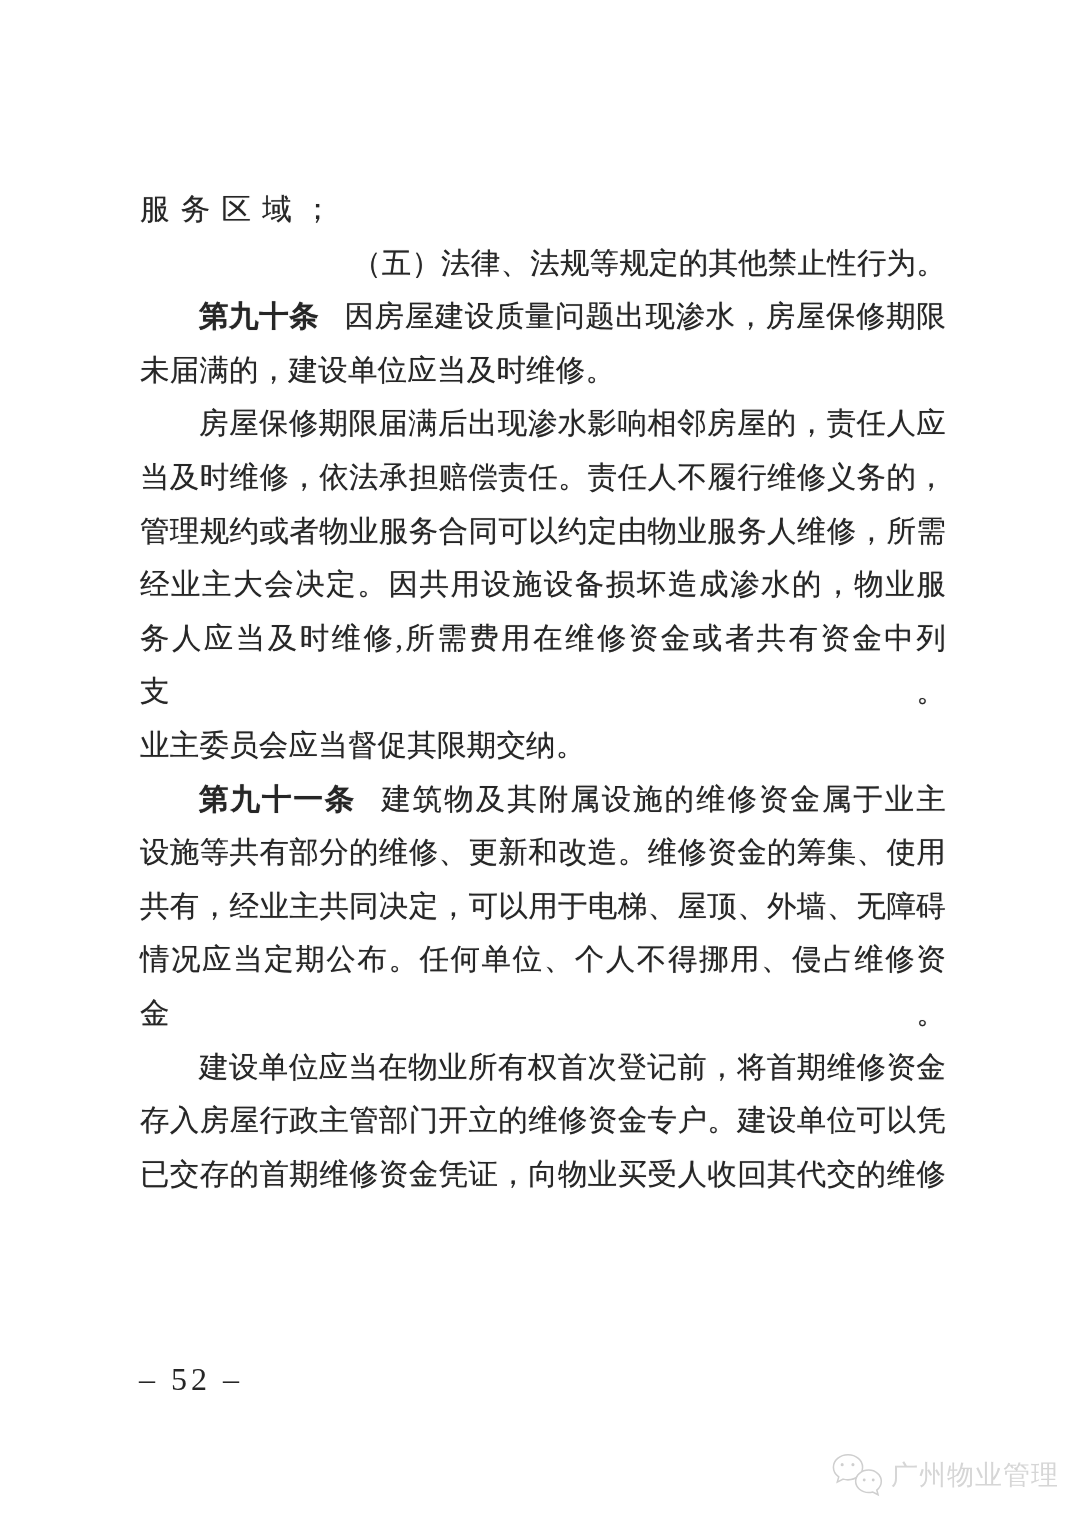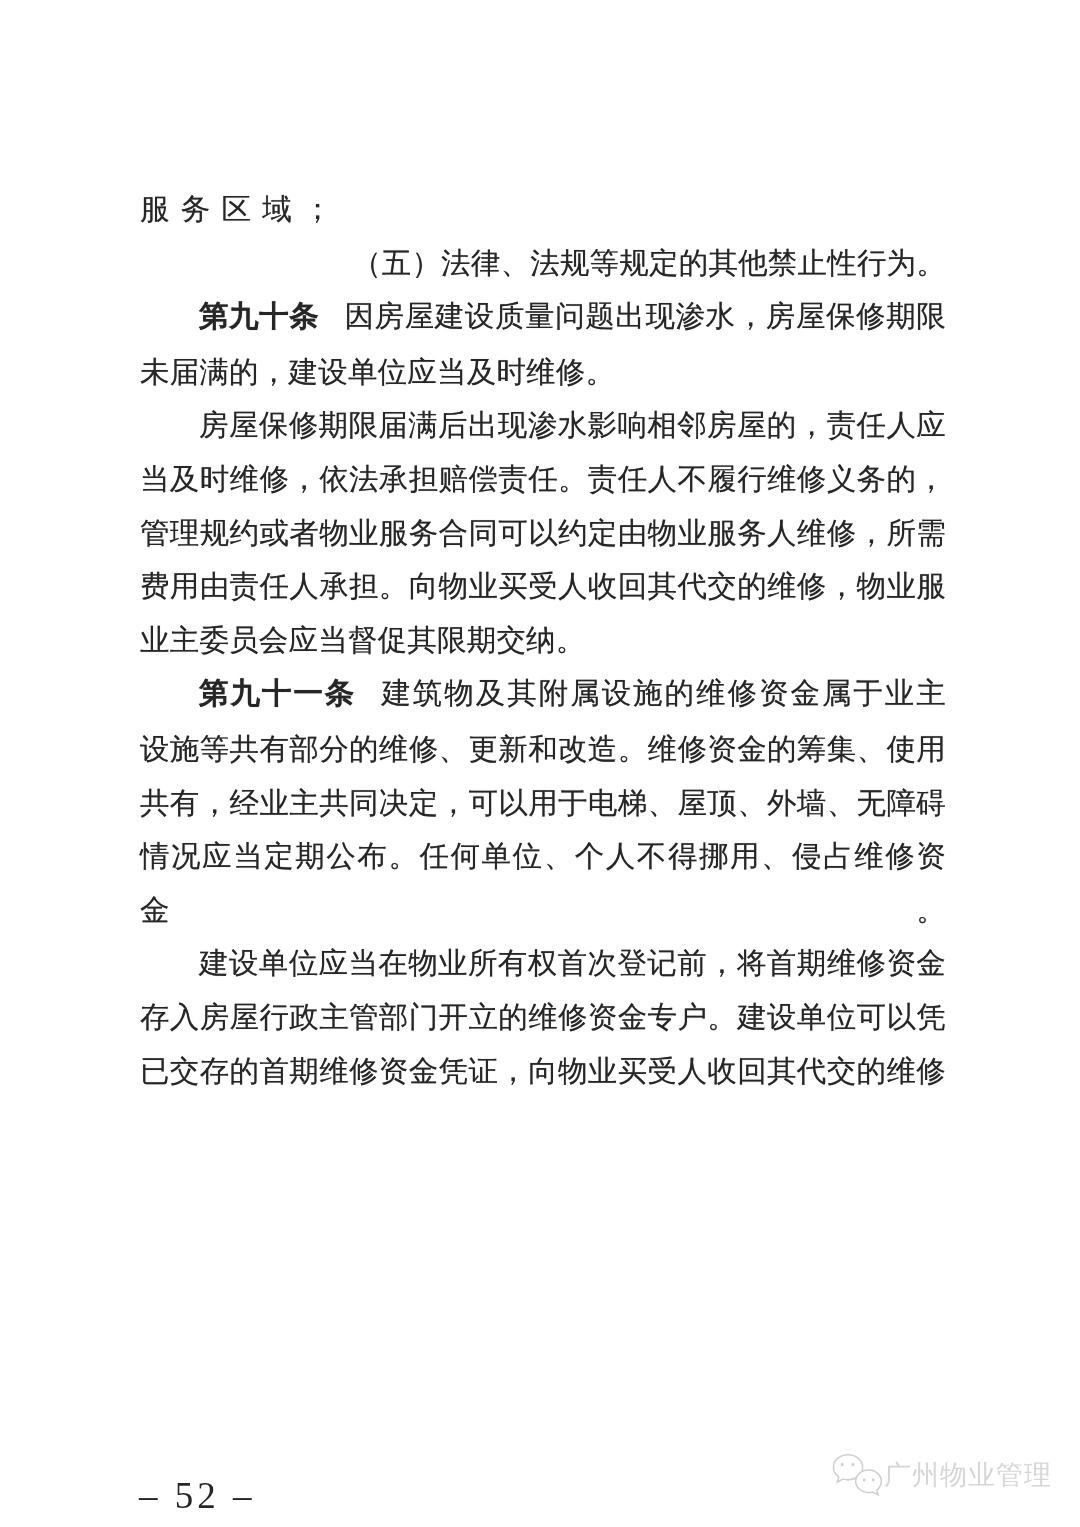--- a/index.html
+++ b/index.html
@@ -35,37 +35,38 @@
     text-align:justify;
     text-align-last:justify;
     text-justify:inter-character;
   }
   .line.indent{
     text-indent:2em;
     text-align:right;
   }
   .article-no{
     font-weight:bold;
-    font-family:Liberation Mono, monospace;
+    font-family:Liberation Serif, serif;
     margin-right:0.85em;
     text-shadow:0 0 0.8px rgba(40,40,40,0.7);
   }
   .footer-page-number{
     position:absolute;
-    left:139px;top:1474px;
-    font-size:37px;
+    left:139px;top:1361px;
+    font-size:32px;
     letter-spacing:4px;
     color:var(--text-color);
     font-family:"Liberation Serif","DejaVu Serif",serif;
   }
   .watermark{
     position:absolute;
     left:830px;top:1450px;
     display:flex;
     align-items:center;
+    gap:7px;
   }
   .watermark-label{
     font-size:27px;
     letter-spacing:1px;
     color:var(--wm-color);
     font-family:"Liberation Sans","DejaVu Sans",sans-serif;
   }
   .wm-icon svg{display:block;}
 </style>
 </head>
@@ -79,21 +80,22 @@
       <div class="line indent">（五）法律、法规等规定的其他禁止性行为。</div>
     </div>
     <div class="paragraph">
       <div class="line justify indent"><span class="article-no">第九十条</span>因房屋建设质量问题出现渗水，房屋保修期限</div>
       <div class="line">未届满的，建设单位应当及时维修。</div>
     </div>
     <div class="paragraph">
       <div class="line justify indent">房屋保修期限届满后出现渗水影响相邻房屋的，责任人应</div>
       <div class="line justify">当及时维修，依法承担赔偿责任。责任人不履行维修义务的，</div>
       <div class="line justify">管理规约或者物业服务合同可以约定由物业服务人维修，所需</div>
-      <div class="line justify">费用由责任人承担。向物业买受人收回其代交的维修，物业服</div>
+      <div class="line justify">经业主大会决定。因共用设施设备损坏造成渗水的，物业服</div>
+      <div class="line justify">务人应当及时维修,所需费用在维修资金或者共有资金中列支。</div>
     </div>
     <div class="paragraph">
       <div class="line">业主委员会应当督促其限期交纳。</div>
     </div>
     <div class="paragraph">
       <div class="line justify indent"><span class="article-no">第九十一条</span>建筑物及其附属设施的维修资金属于业主</div>
       <div class="line justify">设施等共有部分的维修、更新和改造。维修资金的筹集、使用</div>
       <div class="line justify">共有，经业主共同决定，可以用于电梯、屋顶、外墙、无障碍</div>
       <div class="line justify">情况应当定期公布。任何单位、个人不得挪用、侵占维修资金。</div>
     </div>

